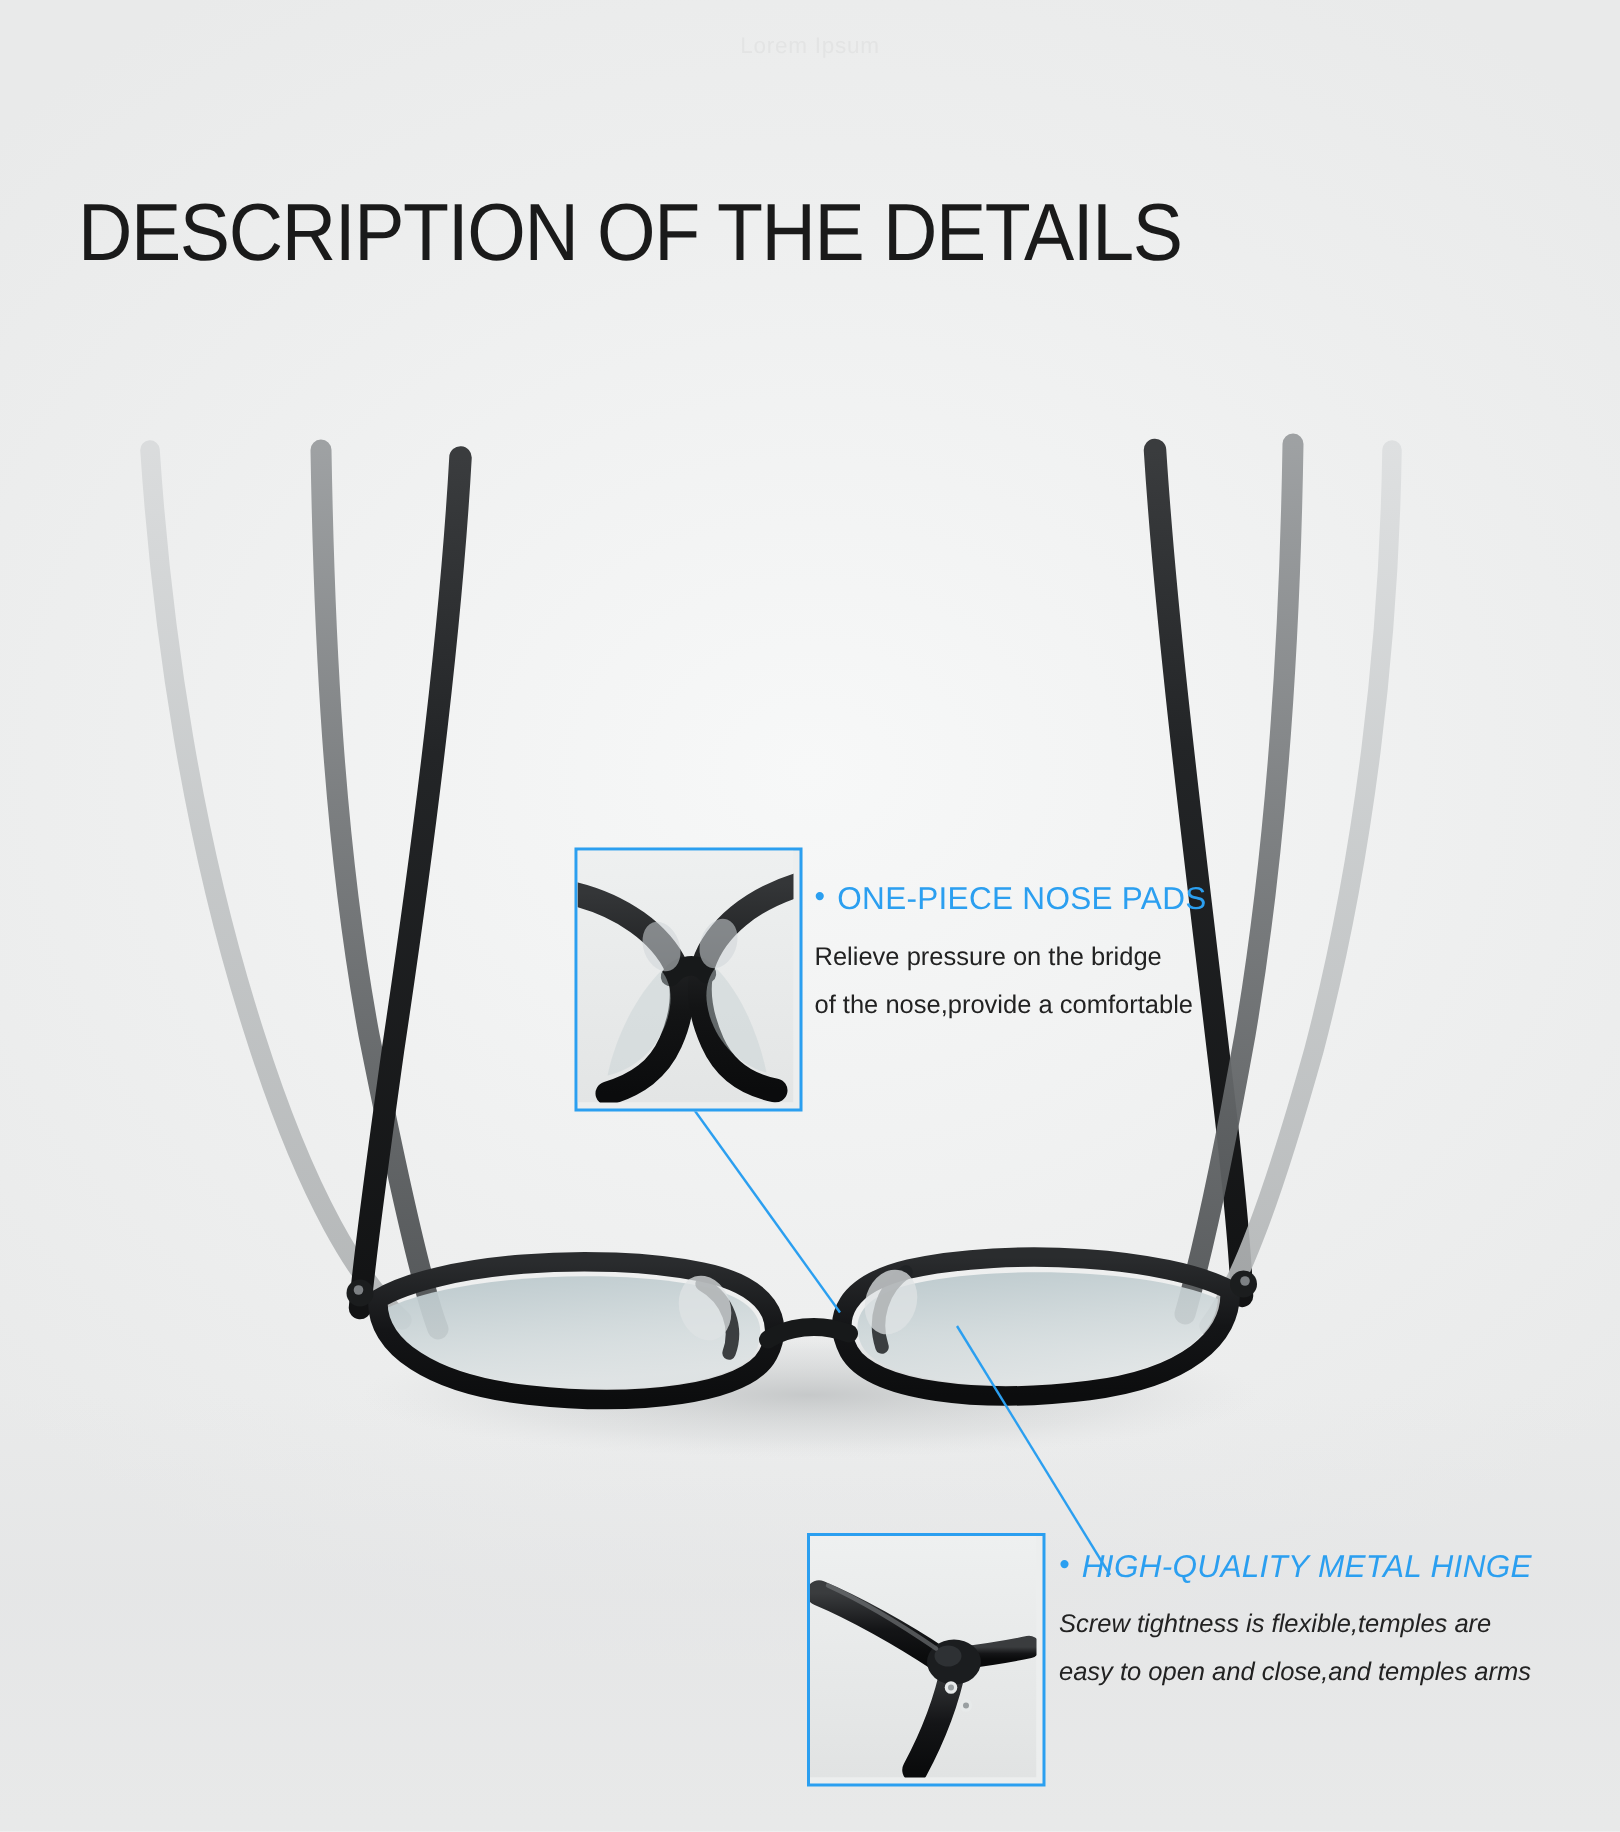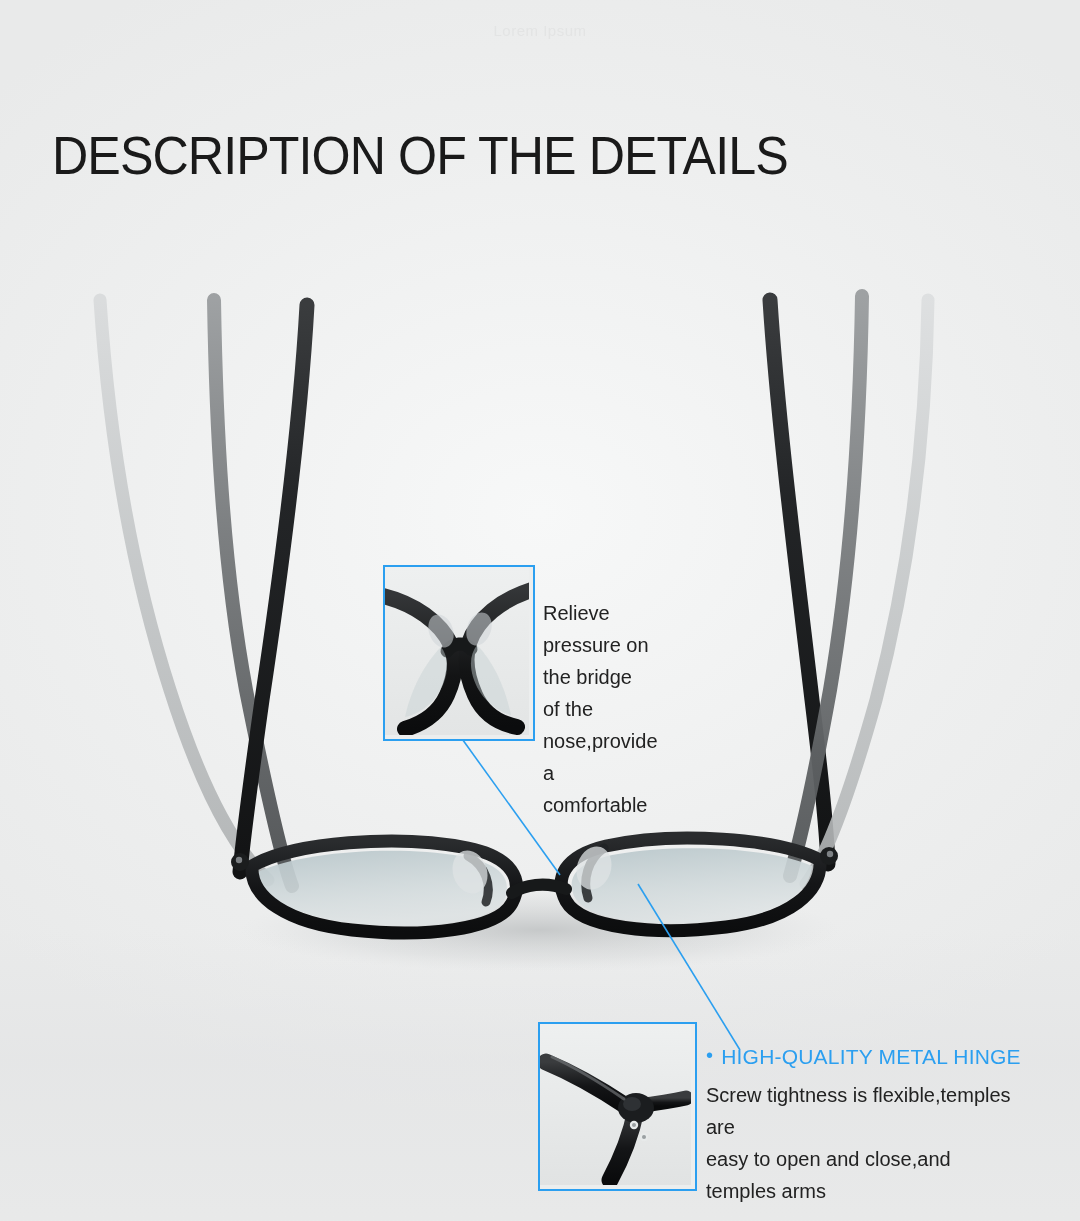--- a/index.html
+++ b/index.html
@@ -96,21 +96,21 @@
   }
   .callout-head .bullet {
     display: inline-block;
     color: #2b9ff0;
     margin-right: 8px;
     font-size: 20px;
     vertical-align: 2px;
   }
   .callout-body {
     margin-top: 10px;
-    font-size: 20px;
+    font-size: 17px;
     line-height: 32px;
     color: #222;
     max-width: 330px;
     font-family: "Liberation Sans", sans-serif;
   }
 
   .leader {
     position: absolute;
     z-index: 6;
     pointer-events: none;
@@ -235,20 +235,23 @@
 
       <ellipse cx="56" cy="64" rx="12" ry="17" fill="#cfd6d8" opacity="0.55" transform="rotate(-20 56 64)"></ellipse>
       <ellipse cx="94" cy="62" rx="12" ry="17" fill="#cfd6d8" opacity="0.55" transform="rotate(20 94 62)"></ellipse>
 
       <path d="M20,150 C38,146 54,132 60,112 C64,98 62,88 56,80 C40,96 26,122 20,150Z" fill="#c6d0d2" opacity="0.45"></path>
       <path d="M126,148 C110,144 94,130 88,110 C84,96 86,86 92,78 C108,94 120,120 126,148Z" fill="#c6d0d2" opacity="0.45"></path>
     </svg>
   </div>
 
   <div class="callout-text" style="left:160px; top:22px;">
+    <div class="callout-head">
+      <span class="bullet">•</span><span>ONE-PIECE NOSE PADS</span>
+    </div>
     <div class="callout-body">
       <div>Relieve pressure on the bridge</div>
       <div>of the nose,provide a comfortable</div>
     </div>
   </div>
 </div>
 
 <svg class="leader" style="left:630px; top:880px; width:130px; height:180px;" viewBox="0 0 130 180" xmlns="http://www.w3.org/2000/svg">
   <polyline points="110,170 8,4" fill="none" stroke="#2b9ff0" stroke-width="1.6"></polyline>
 </svg>
@@ -280,21 +283,21 @@
 
       <circle cx="94" cy="101" r="4.2" fill="#e7eaea"></circle>
       <circle cx="94" cy="101" r="2.0" fill="#9aa0a2"></circle>
       <circle cx="104" cy="113" r="4.2" fill="#e7eaea"></circle>
       <circle cx="104" cy="113" r="2.0" fill="#9aa0a2"></circle>
 
       <path d="M12,33 C34,43 62,60 84,75" fill="none" stroke="#6d7173" stroke-width="3" stroke-linecap="round" opacity="0.7"></path>
     </svg>
   </div>
 
-  <div class="callout-text" style="left:168px; top:22px;">
+  <div class="callout-text" style="left:168px; top:10px;font-style:italic;">
     <div class="callout-head">
       <span class="bullet">•</span><span>HIGH-QUALITY METAL HINGE</span>
     </div>
     <div class="callout-body" style="max-width:350px;">
       <div>Screw tightness is flexible,temples are</div>
       <div>easy to open and close,and temples arms</div>
     </div>
   </div>
 </div>
 

